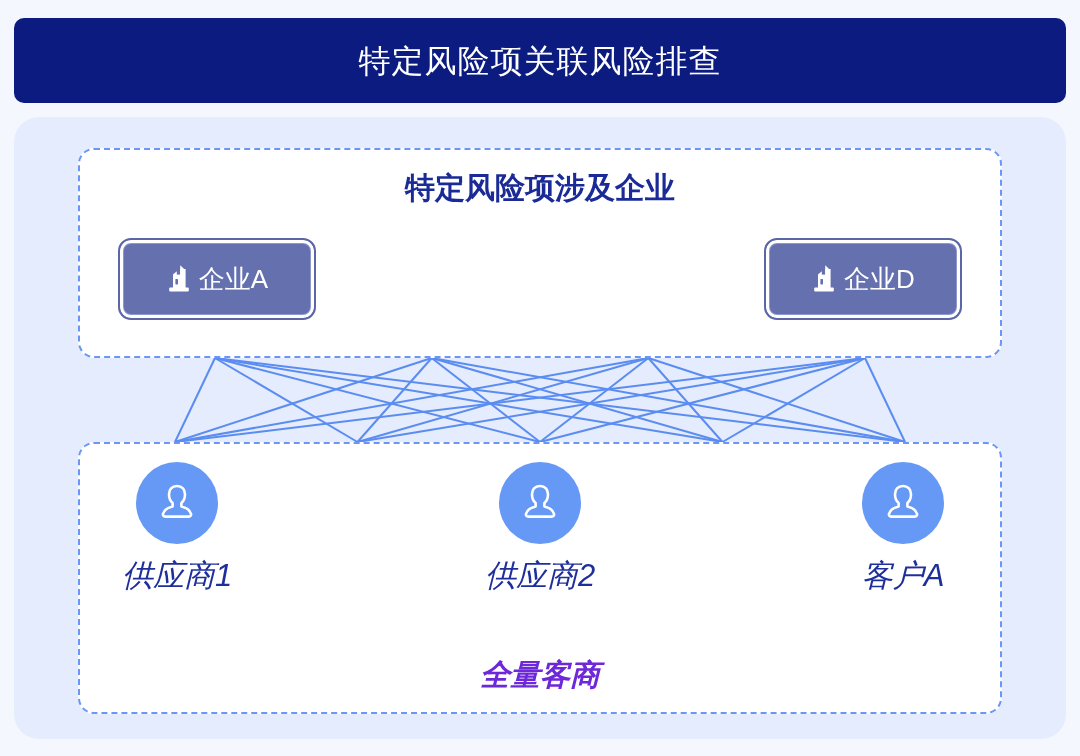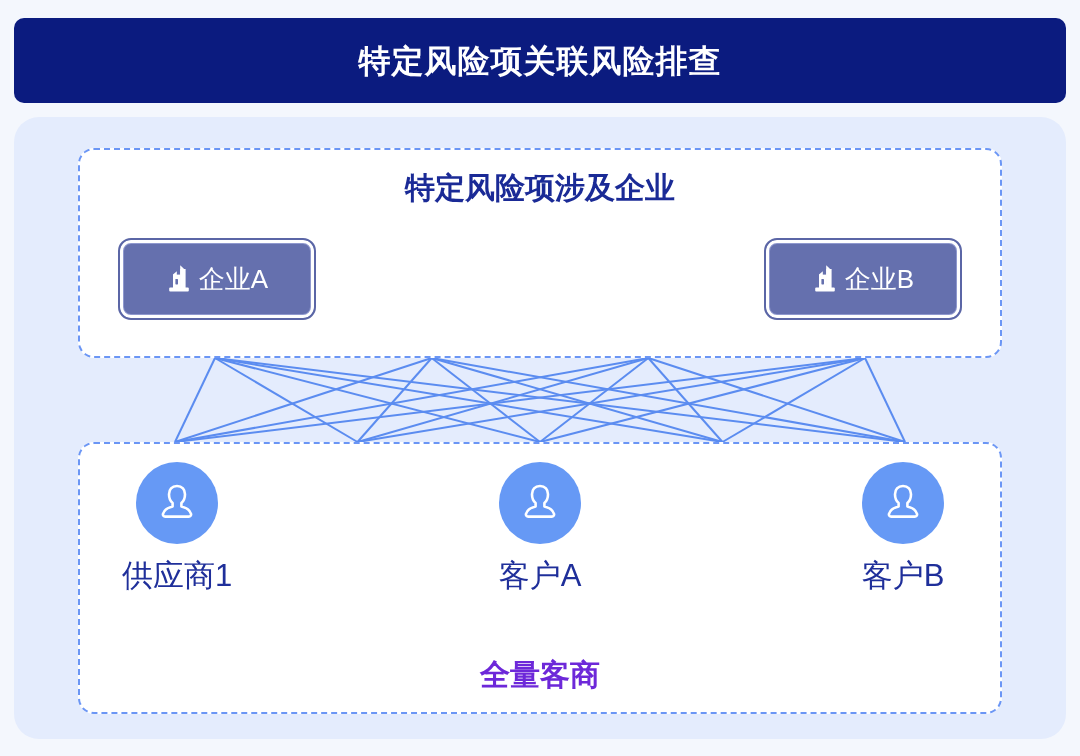--- a/index.html
+++ b/index.html
@@ -25,21 +25,21 @@
     background: #0b1b7f;
     border-radius: 10px;
     display: flex;
     align-items: center;
     justify-content: center;
     box-sizing: border-box;
   }
   #title-text {
     color: #ffffff;
     font-size: 32px;
-    font-weight: bold;
+    font-weight: normal;
     letter-spacing: 1px;
     line-height: 1;
   }
 
   
   #outer-panel {
     position: absolute;
     left: 14px;
     top: 117px;
     width: 1052px;
@@ -61,20 +61,21 @@
     left: 64px;
     top: 31px;
     width: 924px;
     height: 210px;
   }
   #partner-panel {
     left: 64px;
     top: 325px;
     width: 924px;
     height: 272px;
+    font-style: italic;
   }
 
   
   #enterprise-heading {
     position: absolute;
     top: 23px;
     left: 0;
     width: 100%;
     text-align: center;
     color: #1a2a96;
@@ -235,21 +236,21 @@
         <div class="enterprise-box">
           <div class="box-inner">
             <svg class="building-icon" viewBox="0 0 26 30" xmlns="http://www.w3.org/2000/svg">
               <path fill="#ffffff" d="M14.2 1.2 L18.4 5.2 L18.4 24 L14.2 24 Z"></path>
               <path fill="#ffffff" d="M14.2 5.0 L19.6 5.0 L19.6 24 L14.2 24 Z"></path>
               <path fill="#ffffff" d="M7.0 10.6 L14.6 10.6 L14.6 24 L7.0 24 Z"></path>
               <path fill="#ffffff" d="M7.0 10.6 L10.8 7.2 L10.8 24 L7.0 24 Z"></path>
               <rect fill="#ffffff" x="3.2" y="23.4" width="19.6" height="4.2" rx="1"></rect>
               <rect fill="#6570ae" x="9.4" y="15.0" width="2.6" height="5.4" rx="0.6"></rect>
             </svg>
-            <span class="enterprise-label">企业B</span>
+            <span class="enterprise-label">企业D</span>
           </div>
         </div>
       </div>
   </div>
 
   <div id="partner-panel" class="dashed-panel">
     <div id="partner-row">
         <div class="partner-node">
           <div class="partner-circle">
             <svg class="person-icon" viewBox="0 0 40 42" xmlns="http://www.w3.org/2000/svg">
@@ -261,29 +262,29 @@
           <div class="partner-label">供应商1</div>
         </div>
         <div class="partner-node">
           <div class="partner-circle">
             <svg class="person-icon" viewBox="0 0 40 42" xmlns="http://www.w3.org/2000/svg">
               <g fill="none" stroke="#ffffff" stroke-width="2.6" stroke-linejoin="round" stroke-linecap="round">
                 <path d="M20 4 C14.8 4 12.0 7.4 12.0 12.2 C12.0 16.0 13.6 19.3 15.6 21.0 L15.6 24.4 C11.0 25.6 7.0 28.2 6.0 31.8 C5.6 33.3 6.6 34.6 8.2 34.6 L31.8 34.6 C33.4 34.6 34.4 33.3 34.0 31.8 C33.0 28.2 29.0 25.6 24.4 24.4 L24.4 21.0 C26.4 19.3 28.0 16.0 28.0 12.2 C28.0 7.4 25.2 4 20 4 Z"></path>
               </g>
             </svg>
           </div>
-          <div class="partner-label">客户A</div>
+          <div class="partner-label">供应商2</div>
         </div>
         <div class="partner-node">
           <div class="partner-circle">
             <svg class="person-icon" viewBox="0 0 40 42" xmlns="http://www.w3.org/2000/svg">
               <g fill="none" stroke="#ffffff" stroke-width="2.6" stroke-linejoin="round" stroke-linecap="round">
                 <path d="M20 4 C14.8 4 12.0 7.4 12.0 12.2 C12.0 16.0 13.6 19.3 15.6 21.0 L15.6 24.4 C11.0 25.6 7.0 28.2 6.0 31.8 C5.6 33.3 6.6 34.6 8.2 34.6 L31.8 34.6 C33.4 34.6 34.4 33.3 34.0 31.8 C33.0 28.2 29.0 25.6 24.4 24.4 L24.4 21.0 C26.4 19.3 28.0 16.0 28.0 12.2 C28.0 7.4 25.2 4 20 4 Z"></path>
               </g>
             </svg>
           </div>
-          <div class="partner-label">客户B</div>
+          <div class="partner-label">客户A</div>
         </div>
       </div>
     <div id="partner-footer">全量客商</div>
   </div>
 
 </div>
 
 </body></html>

